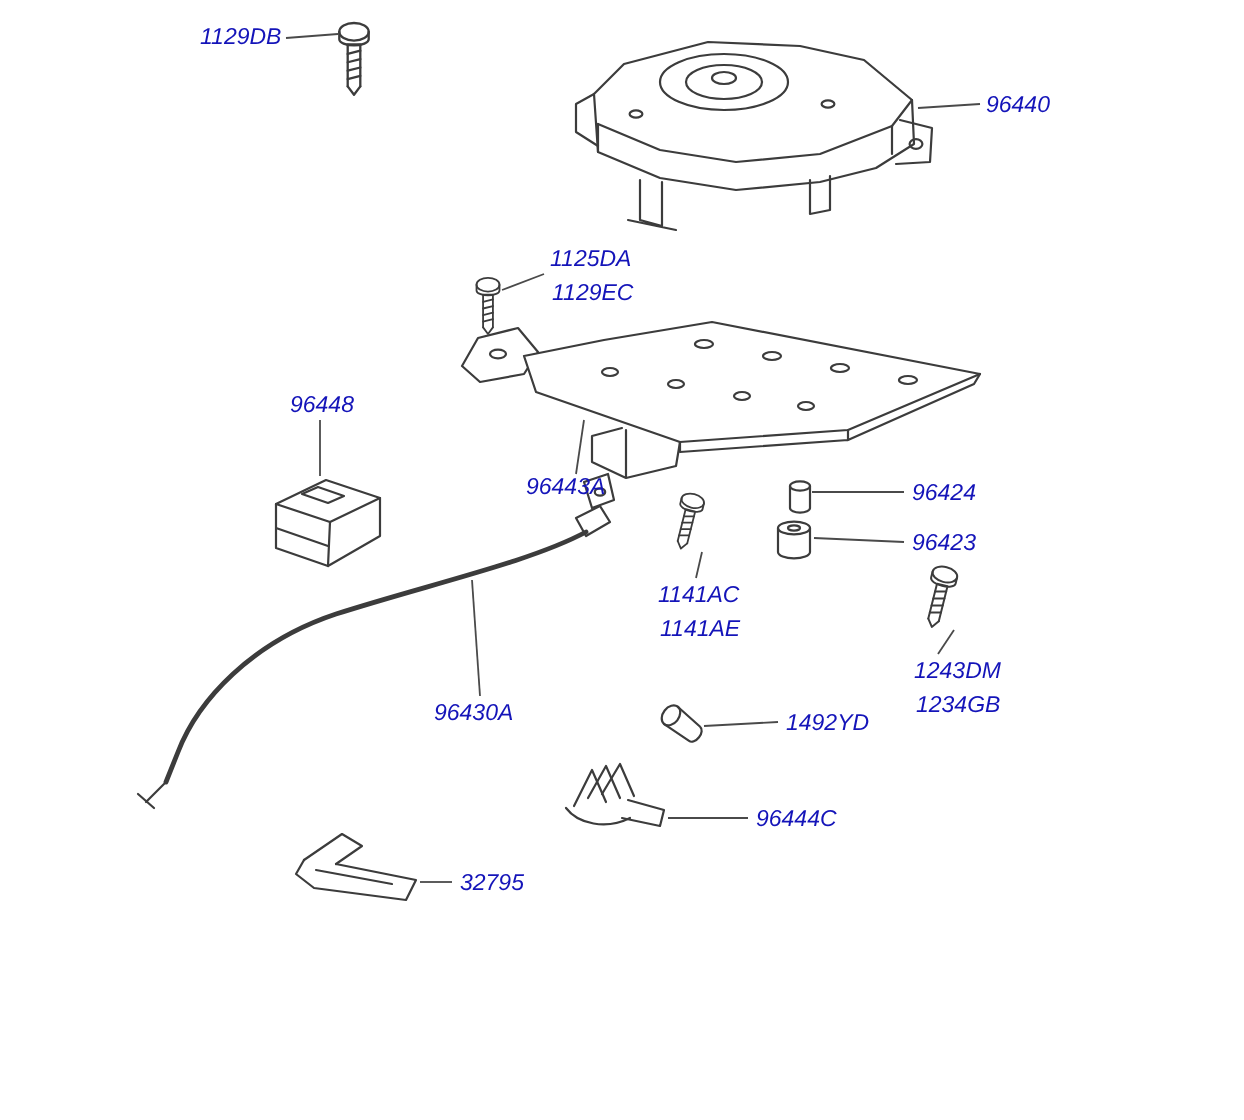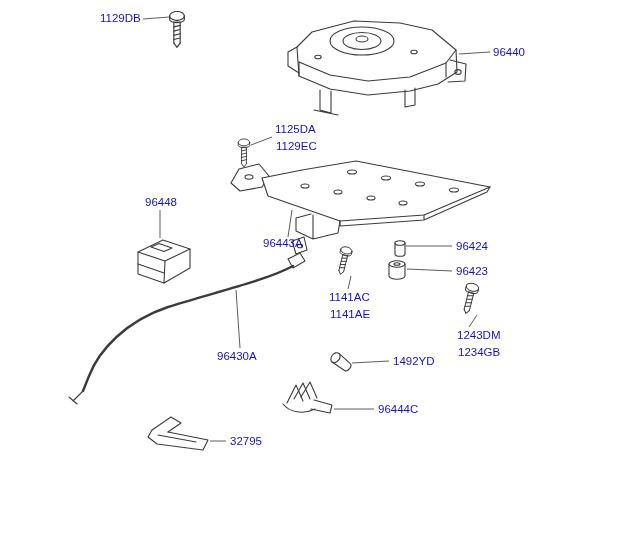--- a/index.html
+++ b/index.html
@@ -6,20 +6,21 @@
   body {
     background: var(--background, #ffffff);
     font-family: "Liberation Sans", sans-serif;
   }
   .stage {
     position: relative;
     width: 622px;
     height: 560px;
     background: var(--background, #ffffff);
     overflow: hidden;
+    font-style: italic;
   }
   svg { display: block; }
   .ln {
     stroke: var(--line, #3c3c3c);
     stroke-width: 1.1;
     fill: none;
     stroke-linecap: round;
     stroke-linejoin: round;
   }
   .fw { fill: #ffffff; }

